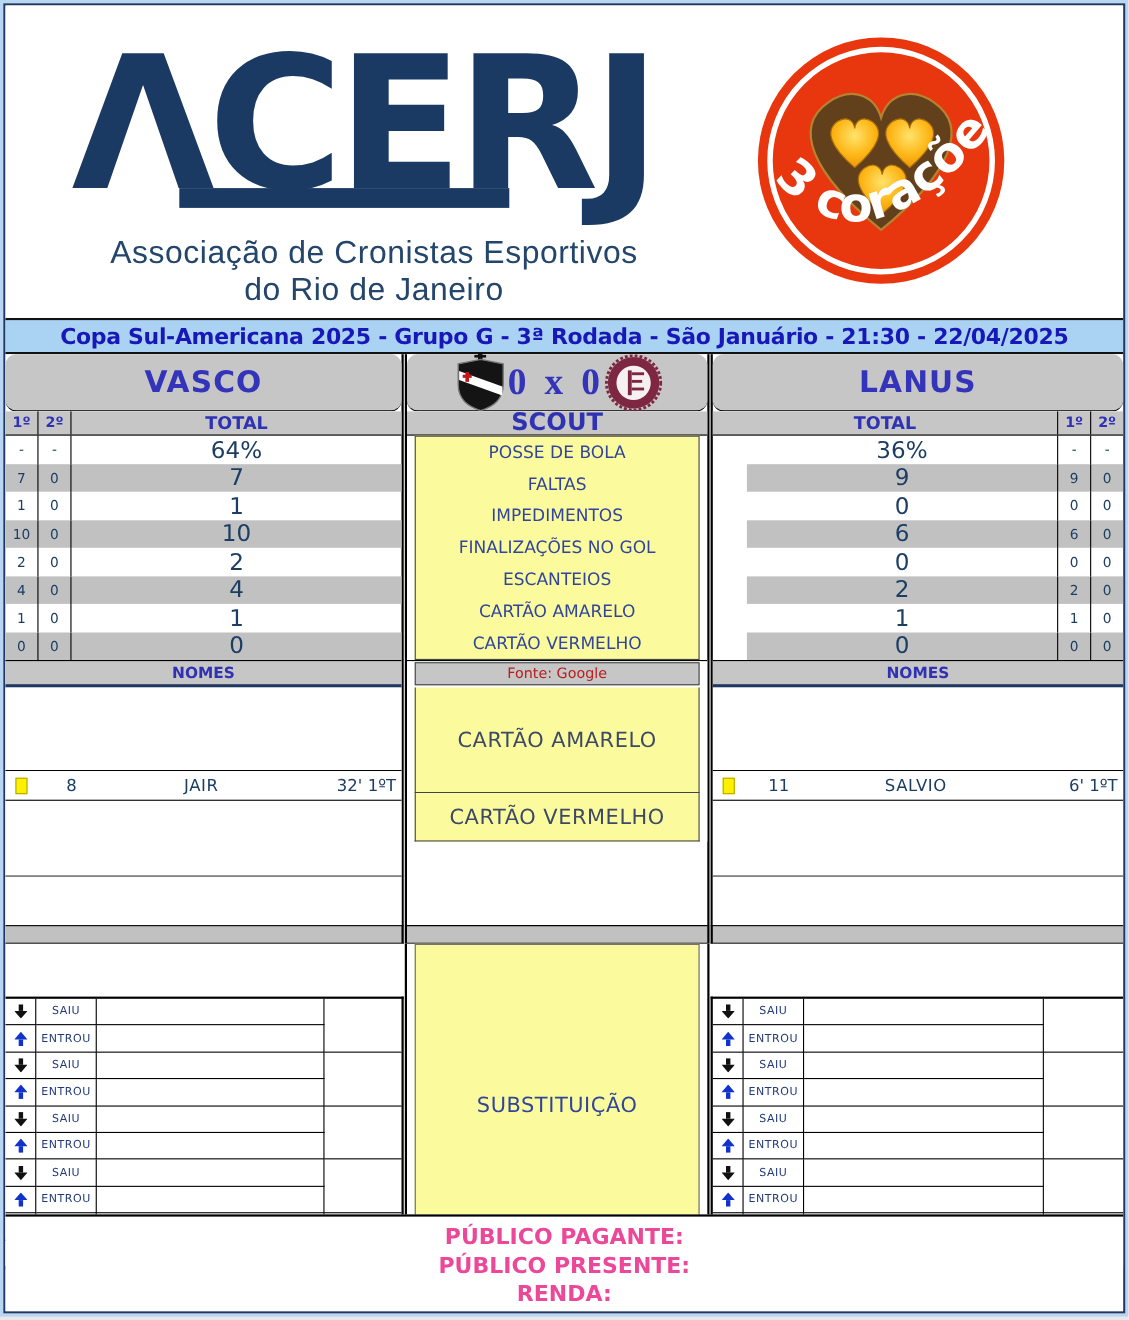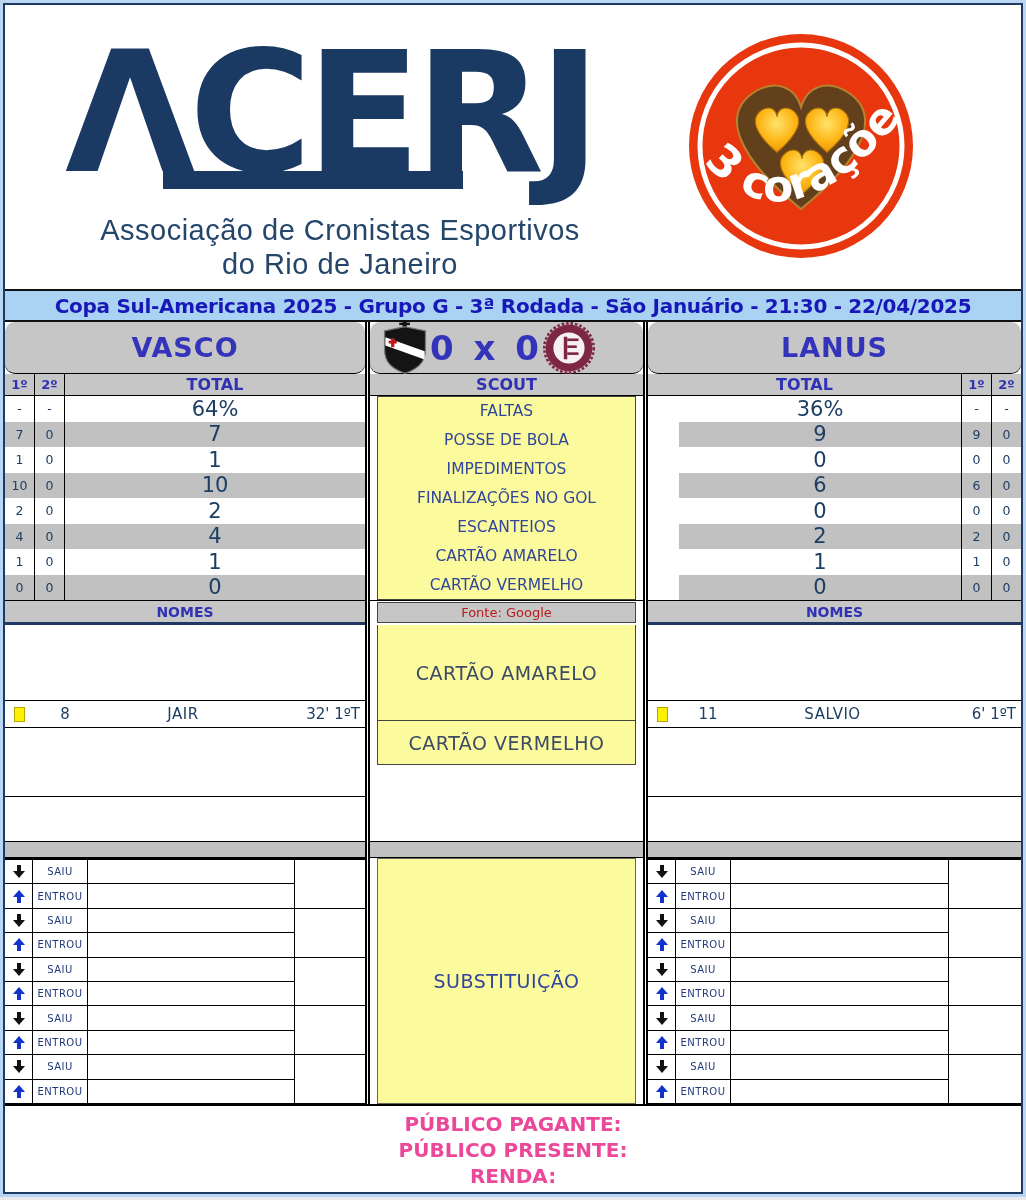--- a/index.html
+++ b/index.html
@@ -28,34 +28,34 @@
   
   .grid3 { display: grid; grid-template-columns: 362px 277px 1fr; column-gap: 1px; background: #fff; flex: none; }
   .colL { border-right: 2px solid #000; }
   .colM { border-left: 2px solid #000; border-right: 2px solid #000; display: flex; flex-direction: column; }
   .colR { border-left: 2px solid #000; }
 
   
   .teamhdr { height: 52px; background: #c6c6c6; border-bottom: 1px solid #000;
     display: flex; align-items: center; justify-content: center;
     color: #3434bb; font-weight: bold; font-size: 27px; letter-spacing: 1px; border-radius: 10px; }
-  .teamhdr.mid { justify-content: flex-start; padding: 0 10px; }
+  .teamhdr.mid { justify-content: center; padding: 0 10px; font-family: Liberation Serif, serif; }
   .score { color: #3434bb; font-weight: bold; font-size: 34px; letter-spacing: 4px; }
 
   
   .colshdr { height: 22px; background: #c6c6c6; border-bottom: 1px solid #000;
     display: grid; align-items: center; color: #3032b4; font-weight: bold; font-size: 13px; }
   .colshdr.left  { grid-template-columns: 30px 30px 1fr; }
   .colshdr.right { grid-template-columns: 1fr 30px 30px; }
   .colshdr span { text-align: center; height: 100%; display:flex; align-items:center; justify-content:center; }
   .colshdr.left span:nth-child(1), .colshdr.left span:nth-child(2) { border-right: 1px solid #000; }
   .colshdr.right span:nth-child(2), .colshdr.right span:nth-child(3) { border-left: 1px solid #000; }
   .colshdr .total { font-size: 16px; }
   .scouthdr { height: 22px; background: #c6c6c6; border-bottom: 1px solid #000;
-    display: flex; align-items: center; justify-content: center; color: #3032b4; font-weight: bold; font-size: 16px; }
+    display: flex; align-items: center; justify-content: center; color: #3032b4; font-weight: bold; font-size: 22px; }
 
   
   .statrows { height: 204px; display: flex; flex-direction: column; }
   .srow { flex: 1; display: grid; align-items: center; }
   .srow.left  { grid-template-columns: 30px 30px 1fr; }
   .srow.right { grid-template-columns: 1fr 30px 30px; margin-left: 31px; }
   .srow:nth-child(even) { background: #c1c1c1; }
   .srow span { text-align: center; height: 100%; display:flex; align-items:center; justify-content:center; }
   .srow.left span:nth-child(1), .srow.left span:nth-child(2) { border-right: 1px solid #000; }
   .srow.right span:nth-child(2), .srow.right span:nth-child(3) { border-left: 1px solid #000; }
@@ -94,21 +94,21 @@
   .prow .pnum { text-align: center; }
   .prow .pname { text-align: center; letter-spacing: 0.5px; }
   .prow .ptime { text-align: right; padding-right: 5px; }
 
   
   .grayband { height: 17px; }
   .grayband > div { background: #c1c1c1; border-top: 1px solid #000; border-bottom: 1px solid #000; height: 100%; }
 
   
   .subsblock { height: 246px; }
-  .subtable { display: grid; grid-auto-rows: 24.4px; border-top: 2px solid #000; border-bottom: 2px solid #000; background: #fff; }
+  .subtable { display: grid; grid-auto-rows: 24.4px; border-top: 2px solid #000; border-bottom: 2px solid #000; background: #fff; margin-top: 48px; }
   .subtable.left  { grid-template-columns: 28px 55px 1fr 70px; border-right: 2px solid #000; }
   .subtable.right { grid-template-columns: 28px 55px 1fr 72px; border-left: 2px solid #000; }
   .scell { border-right: 1px solid #000; border-bottom: 1px solid #000; display: flex; align-items: center; justify-content: center; }
   .scell.wide { }
   .scell.narrow { grid-column: 4; grid-row: span 2; border-right: none; }
   .slabel { color: #223a7a; font-size: 10px; letter-spacing: 0.5px; }
   .subsmid { height: 100%; padding: 0 7px 2px; display: flex; }
   .subsybox { flex: 1; border: 1px solid #666; background: #fbfb9d;
     display: flex; align-items: center; justify-content: center; color: #31469b; font-size: 19px; letter-spacing: 0.5px; }
 
@@ -240,22 +240,22 @@
           <circle cx="30" cy="30" r="19" fill="none" stroke="#7e2742" stroke-width="2"></circle>
           <rect x="24" y="17" width="4" height="26" fill="#7e2742"></rect>
           <rect x="28" y="19" width="13" height="3" fill="#7e2742"></rect>
           <rect x="28" y="27" width="11" height="3" fill="#7e2742"></rect>
           <rect x="28" y="35" width="13" height="3" fill="#7e2742"></rect>
         </svg>
       </div>
       <div class="scouthdr">SCOUT</div>
       <div class="ylabels">
         <div class="ybox">
+          <div class="ylabel">POSSE DE BOLA</div>
           <div class="ylabel">FALTAS</div>
-          <div class="ylabel">POSSE DE BOLA</div>
           <div class="ylabel">IMPEDIMENTOS</div>
           <div class="ylabel">FINALIZAÇÕES NO GOL</div>
           <div class="ylabel">ESCANTEIOS</div>
           <div class="ylabel">CARTÃO AMARELO</div>
           <div class="ylabel">CARTÃO VERMELHO</div>
         </div>
       </div>
       <div class="fonterow">
         <div class="fontebar">Fonte: Google</div>
       </div>

